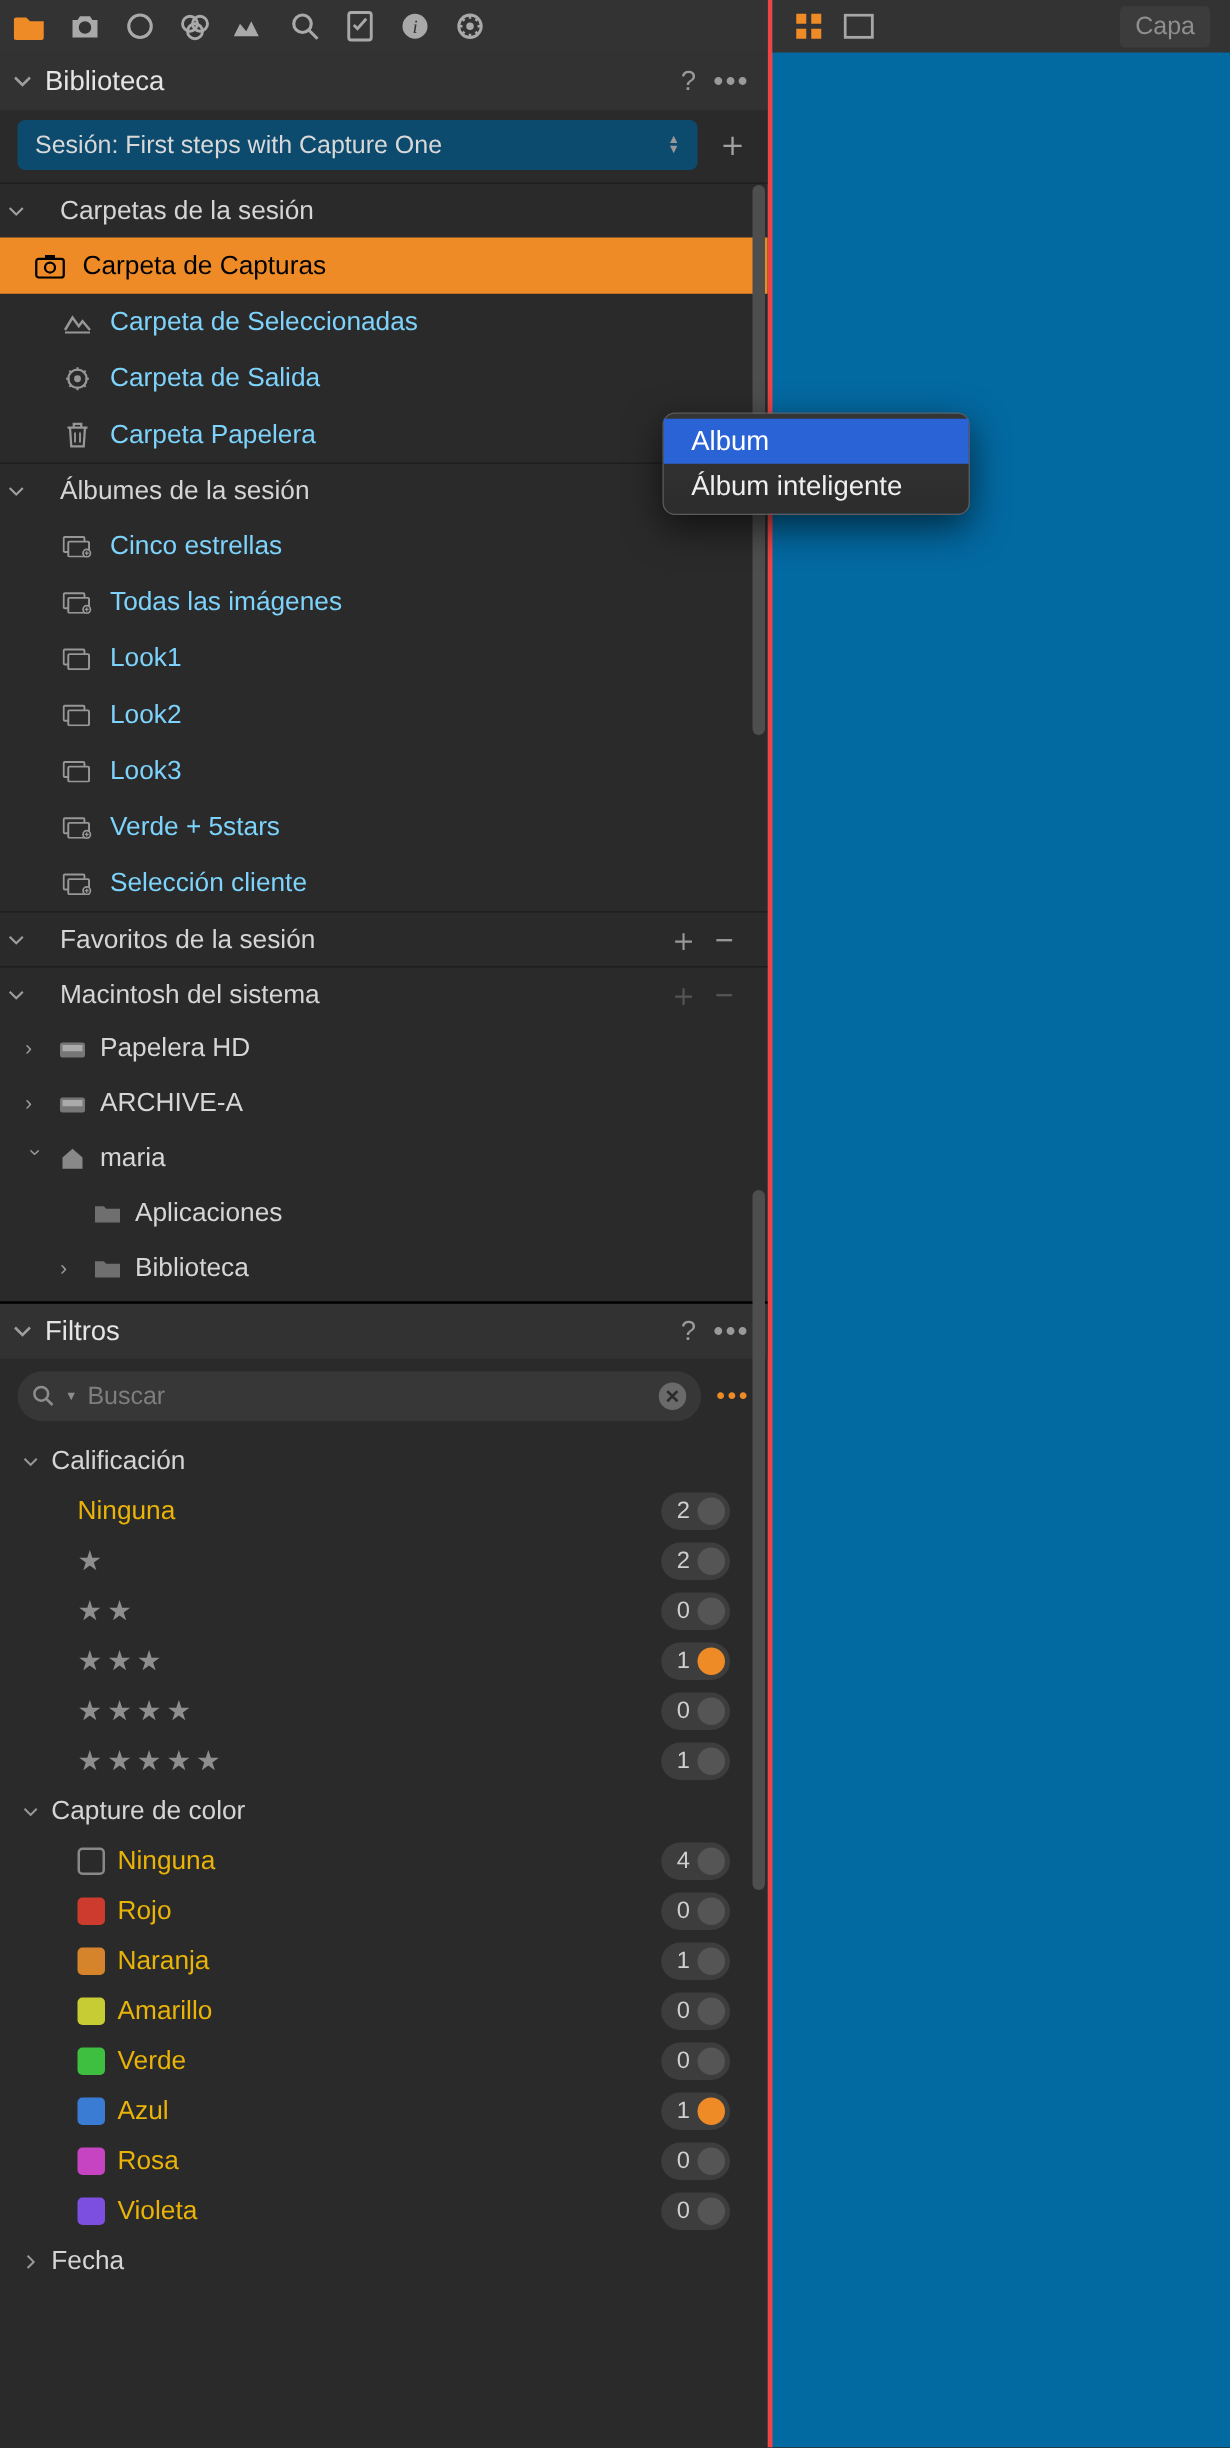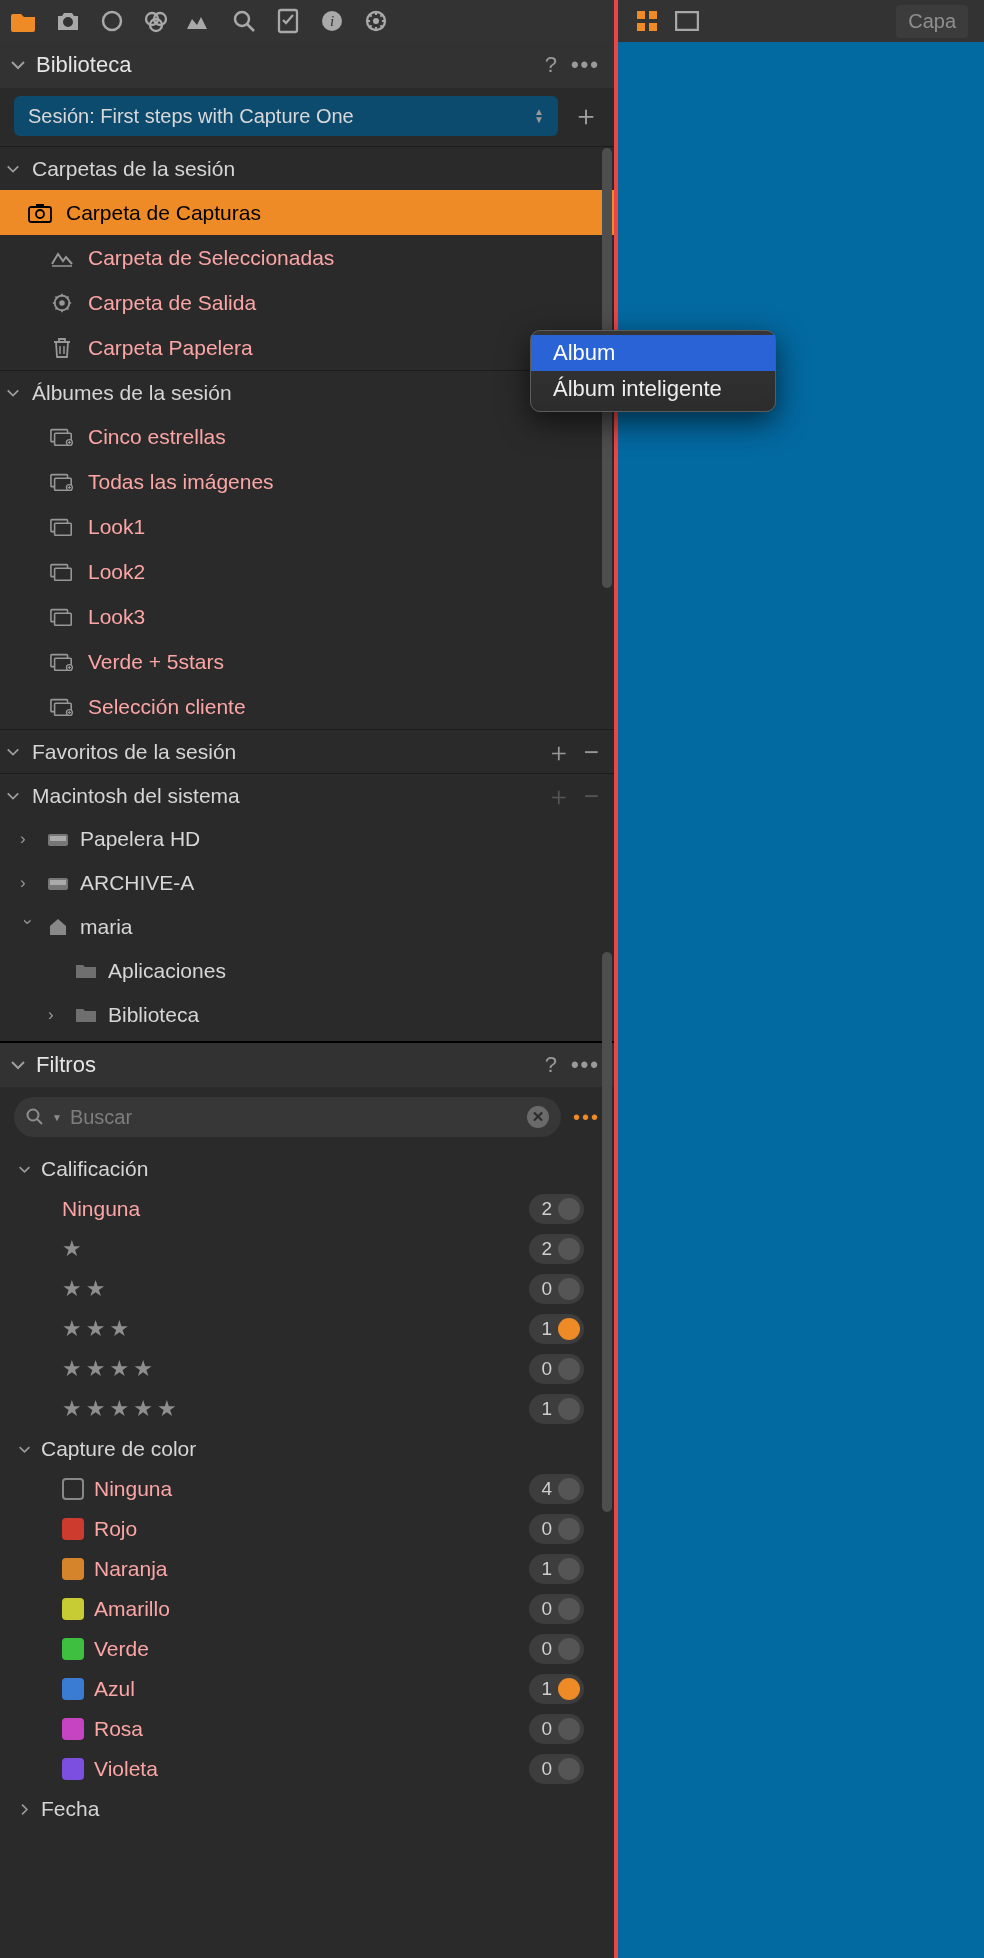--- a/index.html
+++ b/index.html
@@ -21,50 +21,50 @@
   .hdr-actions { display:flex; align-items:center; gap:14px; }
   .hdr-actions span { color:#9a9a9a; font-size:22px; cursor:pointer; }
   .help-icon { font-weight:400; }
   .more-dots { letter-spacing:2px; font-weight:bold; }
   
   .session-row { display:flex; align-items:center; padding: 8px 14px 10px 14px; gap:14px; background:#2a2a2a;}
   .session-select { flex:1; height:40px; background:#0c4a6e; border-radius:6px; display:flex; align-items:center; padding:0 14px; color:#d8d8d8; font-size:20px; justify-content:space-between; cursor:pointer; }
   .updn { display:flex; flex-direction:column; line-height:8px; font-size:10px; color:#999;}
   .plus-big { color:#a2a2a2; font-size:28px; cursor:pointer; }
   
-  .sub-hdr { height:44px; display:flex; align-items:center; padding:0 15px 0 6px; gap:8px; border-top:1px solid #1c1c1c;}
+  .sub-hdr { height:44px; display:flex; align-items:center; padding:0 27px 0 6px; gap:24px; border-top:1px solid #1c1c1c;}
   .sub-hdr .chev { color:#9e9e9e; cursor:pointer; font-size:17px; width:18px; text-align:center;}
   .sub-title { font-size:21px; color:#d5d5d5; flex:1;}
   .sub-actions { display:flex; align-items:center; gap:12px;}
   .sub-actions .act { font-size:26px; color:#989898; cursor:pointer; line-height:1; }
   .sub-actions .act.orange { color:#ee8b26; }
   .sub-actions .act.dim { color:#555; }
   
-  .tree-item { height:45px; display:flex; align-items:center; padding-left:50px; gap:14px; font-size:21px; color:#fca5a5; cursor:pointer;}
+  .tree-item { height:45px; display:flex; align-items:center; padding-left:50px; gap:14px; font-size:21px; color:#7dd3fc; cursor:pointer;}
   .tree-item .it-icon { width:24px; display:flex; align-items:center; justify-content:center; color:#979797;}
   .tree-item.selected { background:#ee8b26; color:#000;padding-left:28px; }
   .tree-item.selected .it-icon { color:#000; }
   .sys-item { display:flex; align-items:center; height:44px; padding-left:20px; gap:10px; font-size:21px; color:#d6d6d6; cursor:pointer;}
   .sys-item.indent1 { padding-left:48px; }
   .sys-item .exp { width:16px; color:#9a9a9a; font-size:17px;}
   .sys-item .sicon { width:24px; display:flex; align-items:center; justify-content:center; color:#8f8f8f;}
   
   .search-row { display:flex; align-items:center; padding:10px 14px 12px 14px; gap:12px;}
   .search-box { flex:1; height:40px; background:#373737; border-radius:20px; display:flex; align-items:center; padding:0 12px; gap:8px;}
   .search-box input { flex:1; background:transparent; border:none; outline:none; color:#d0d0d0; font-size:20px;}
   .search-box input::placeholder{color:#7e7e7e;}
   .search-glass { color:#8d8d8d; font-size:18px; display:flex; align-items:center;}
   .search-caret { color:#8d8d8d; font-size:10px;}
   .clear-x { width:22px;height:22px;border-radius:50%;background:#6a6a6a;color:#2b2b2b;display:flex;align-items:center;justify-content:center;font-size:15px;font-weight:bold;cursor:pointer;}
   .search-more { color:#ee8b26; font-size:20px; letter-spacing:2px; cursor:pointer;}
   .filter-group { padding:0 0 0 0;}
   .fg-hdr { height:40px; display:flex; align-items:center; padding-left:18px; gap:10px; font-size:21px; color:#d5d5d5;}
   .fg-hdr .chev{color:#9a9a9a; font-size:16px;}
   .fg-row { height:40px; display:flex; align-items:center; padding:0 30px 0 62px; gap:12px;}
-  .fg-label { flex:1; font-size:21px; color:#fca5a5; display:flex; align-items:center; gap:10px;}
+  .fg-label { flex:1; font-size:21px; color:#eab308; display:flex; align-items:center; gap:10px;}
   .stars { color:#8e8e8e; font-size:22px; letter-spacing:4px;}
   .swatch { width:22px; height:22px; border-radius:4px; }
   .sw-none { border:2px solid #888; background:transparent;}
   .pill { display:flex; align-items:center; background:#3d3d3d; border-radius:16px; height:30px; min-width:54px; padding:0 4px 0 12px; gap:6px; }
   .pill .cnt { color:#cfcfcf; font-size:19px; }
   .pill .dot { width:22px; height:22px; border-radius:50%; background:#555; }
   .pill.on .dot { background:#ee8b26; margin-left:auto;}
   .pill.off .dot { background:#555; }
   
   .scroll-thumb { position:absolute; right:2px; width:10px; background:#4e4e4e; border-radius:5px; }

